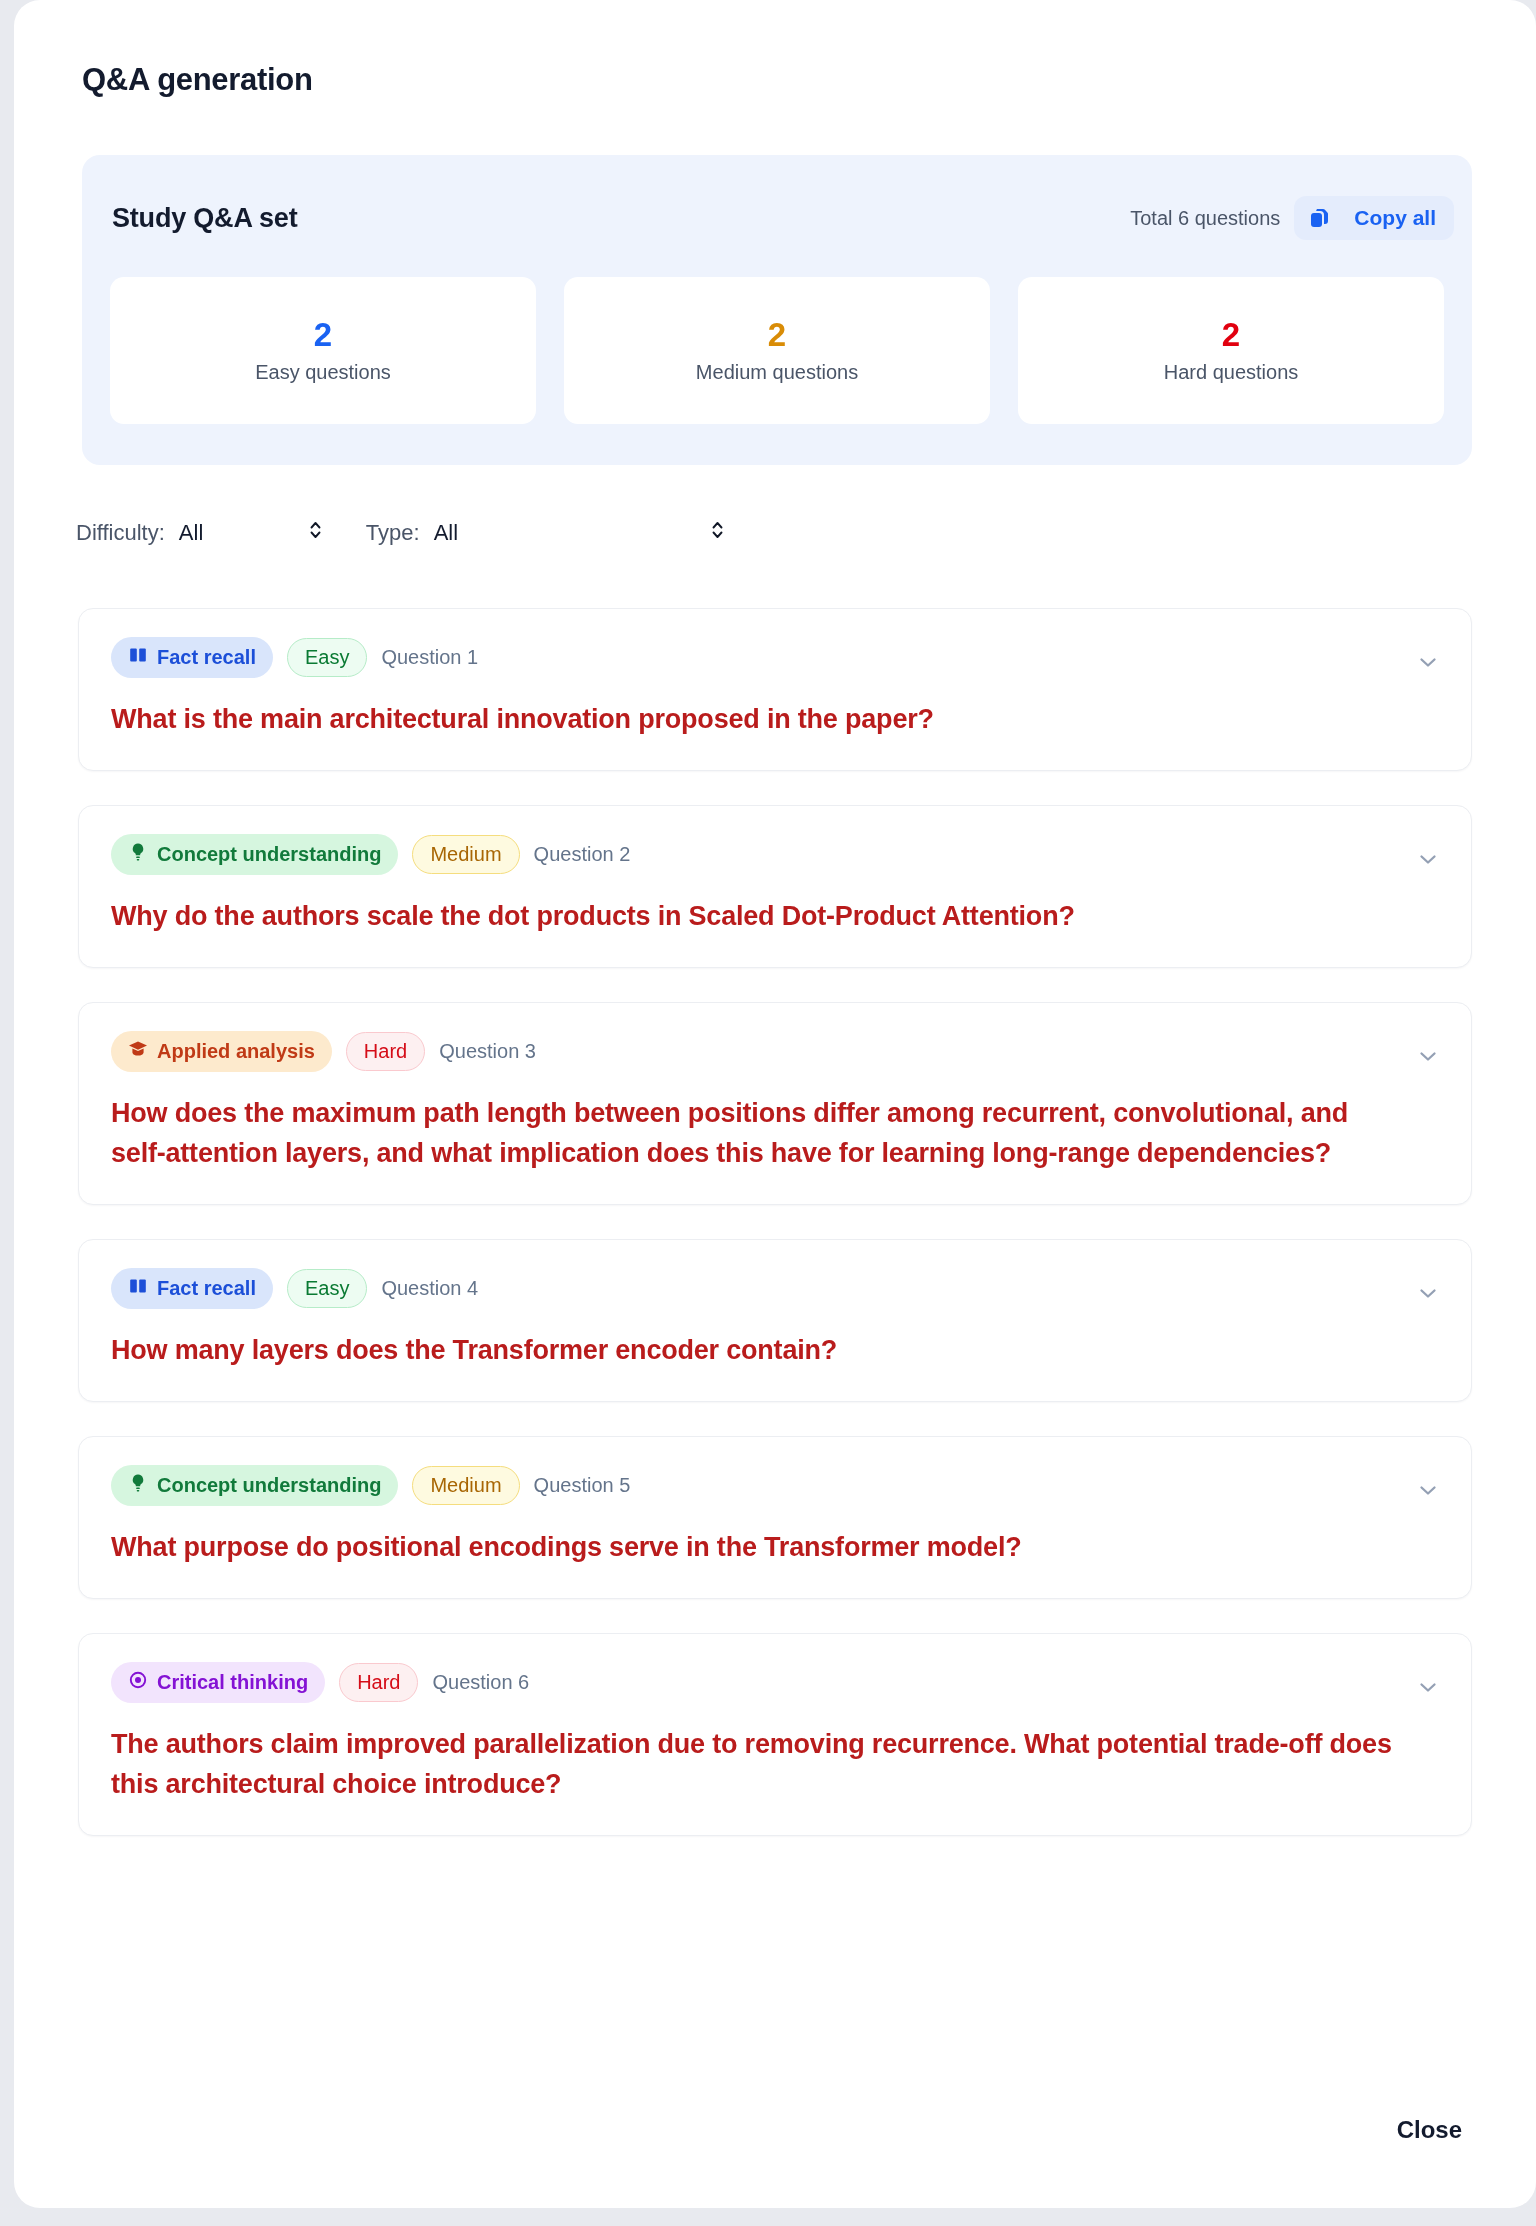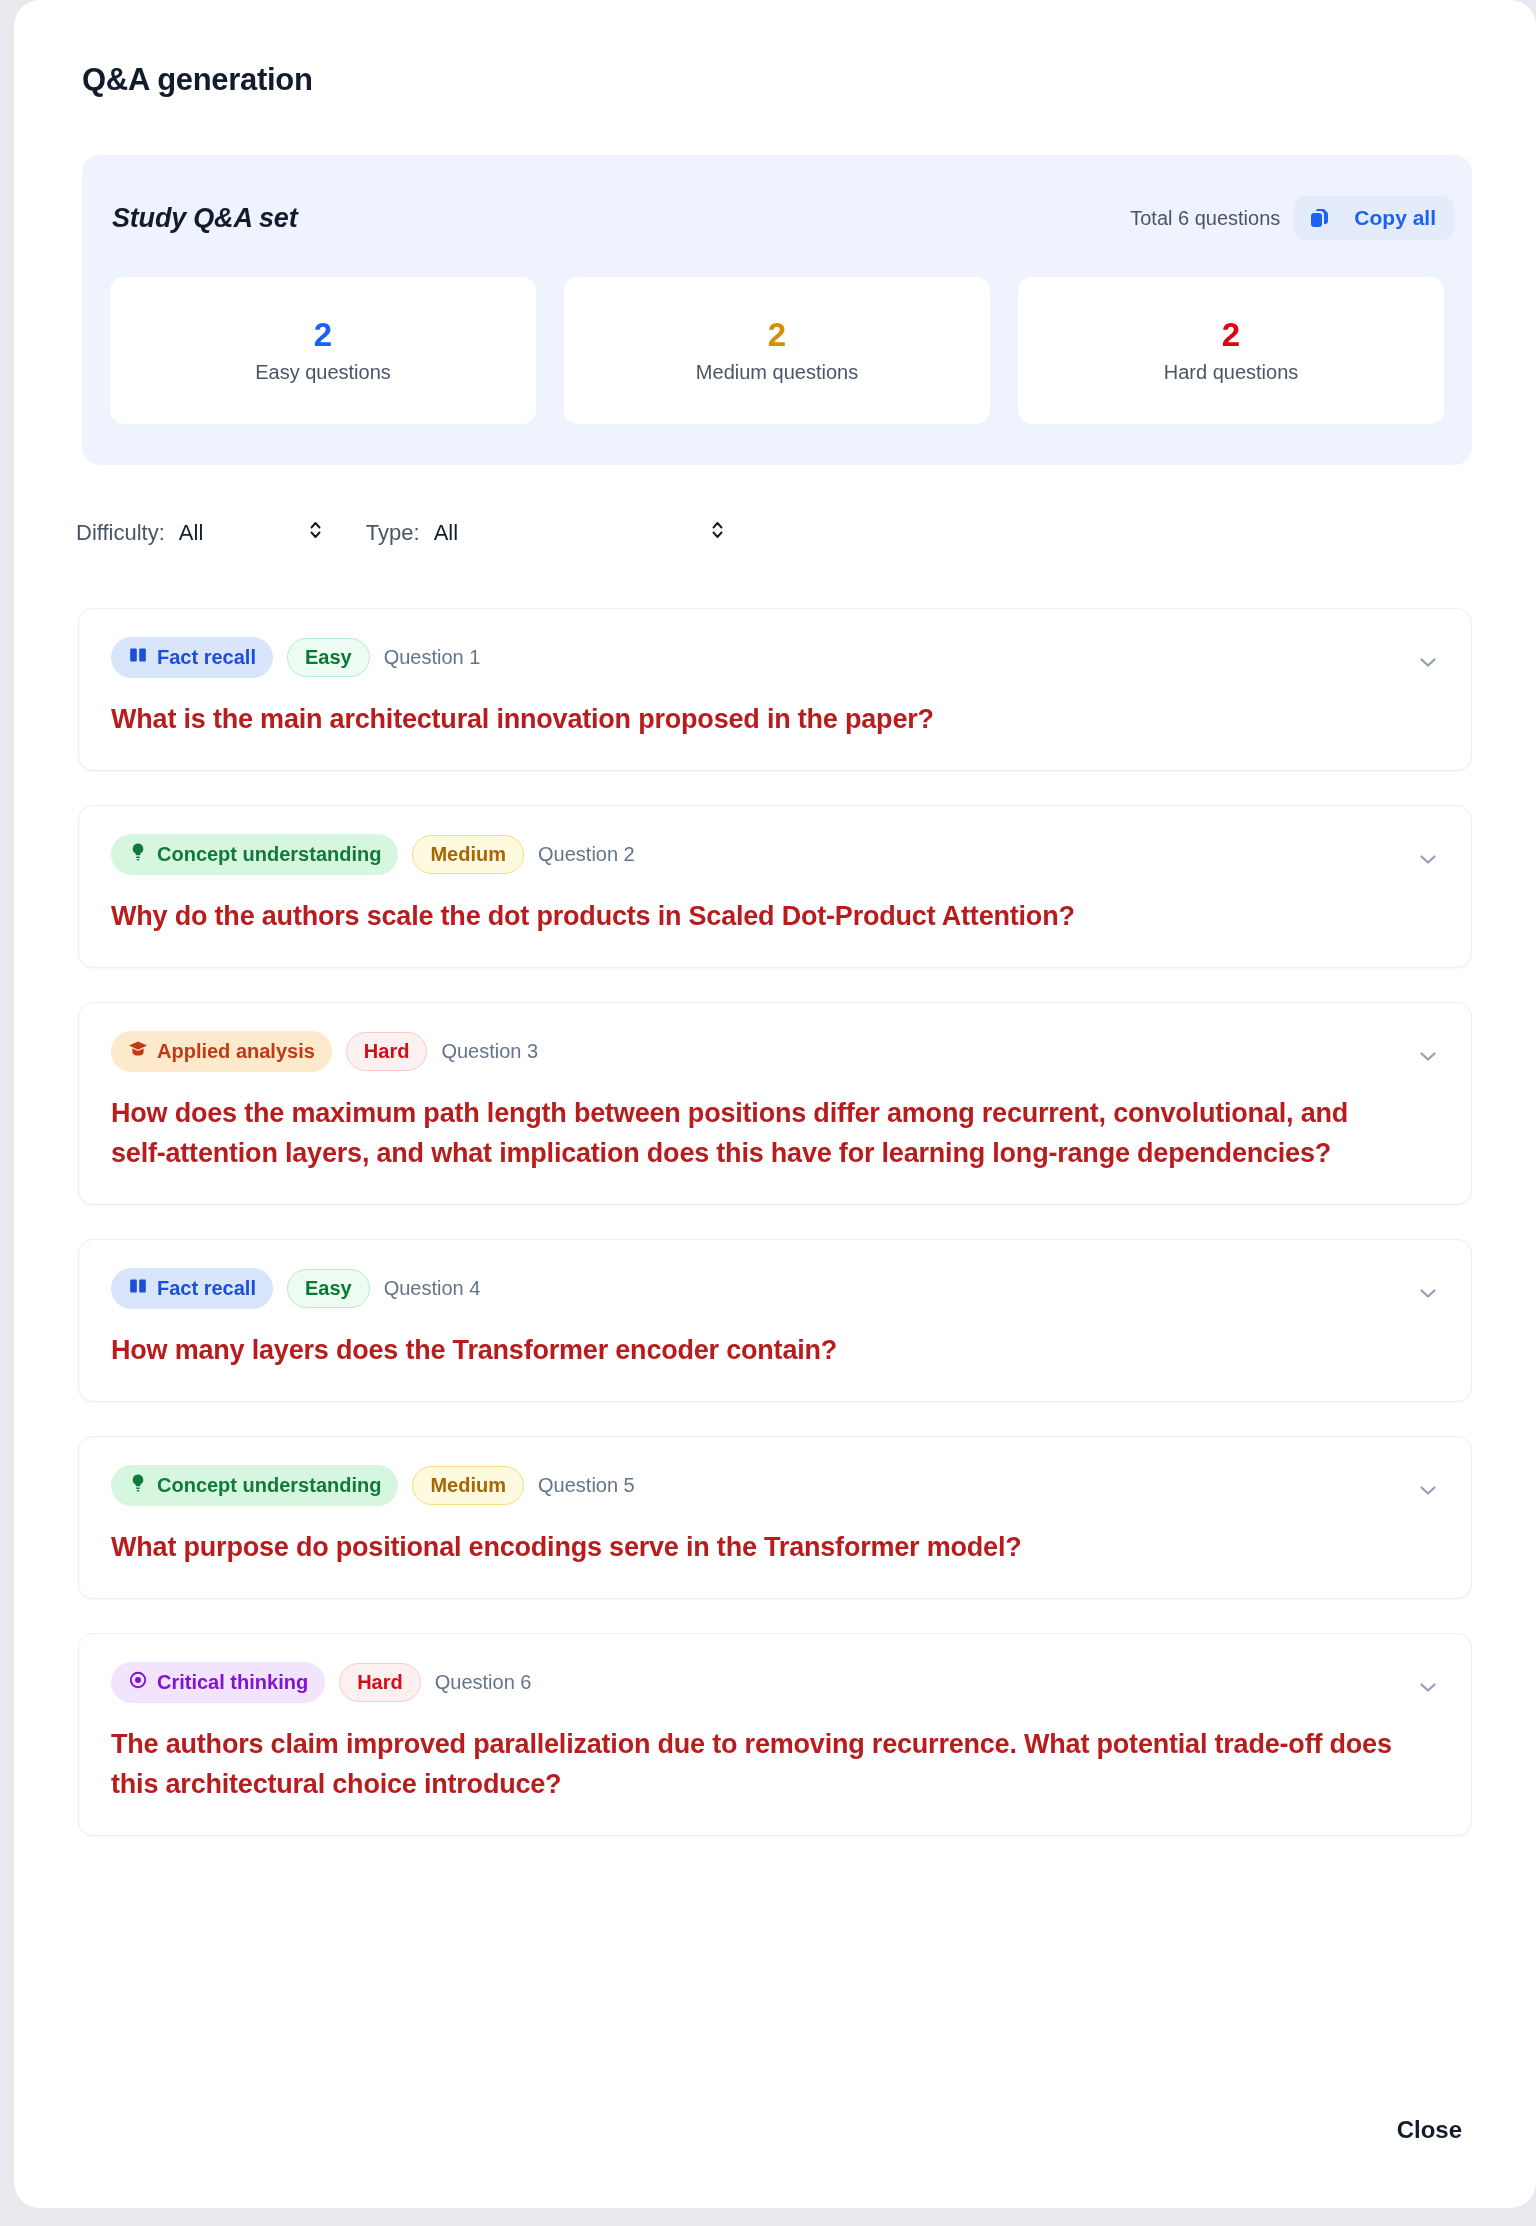--- a/index.html
+++ b/index.html
@@ -47,21 +47,20 @@
     height: 54px;
     display: flex;
     align-items: center;
     justify-content: space-between;
   }
   .summary-title {
     font-size: 27px;
     font-weight: 700;
     color: #131b2e;
     letter-spacing: -0.2px;
-    font-style: italic;
   }
   .summary-right {
     display: flex;
     align-items: center;
     gap: 14px;
   }
   .total-label {
     font-size: 20px;
     color: #4a5568;
   }
@@ -173,21 +172,21 @@
     font-weight: 600;
     white-space: nowrap;
   }
   .diff-pill {
     display: inline-flex;
     align-items: center;
     justify-content: center;
     border-radius: 999px;
     padding: 7px 17px;
     font-size: 20px;
-    font-weight: 700;
+    font-weight: 400;
     border: 1px solid transparent;
     white-space: nowrap;
   }
   .qnum { font-size: 20px; color: #64748b; }
   .qtext {
     font-size: 27px;
     font-weight: 600;
     color: #b91c1c;
     line-height: 1.48;
     letter-spacing: -0.2px;

